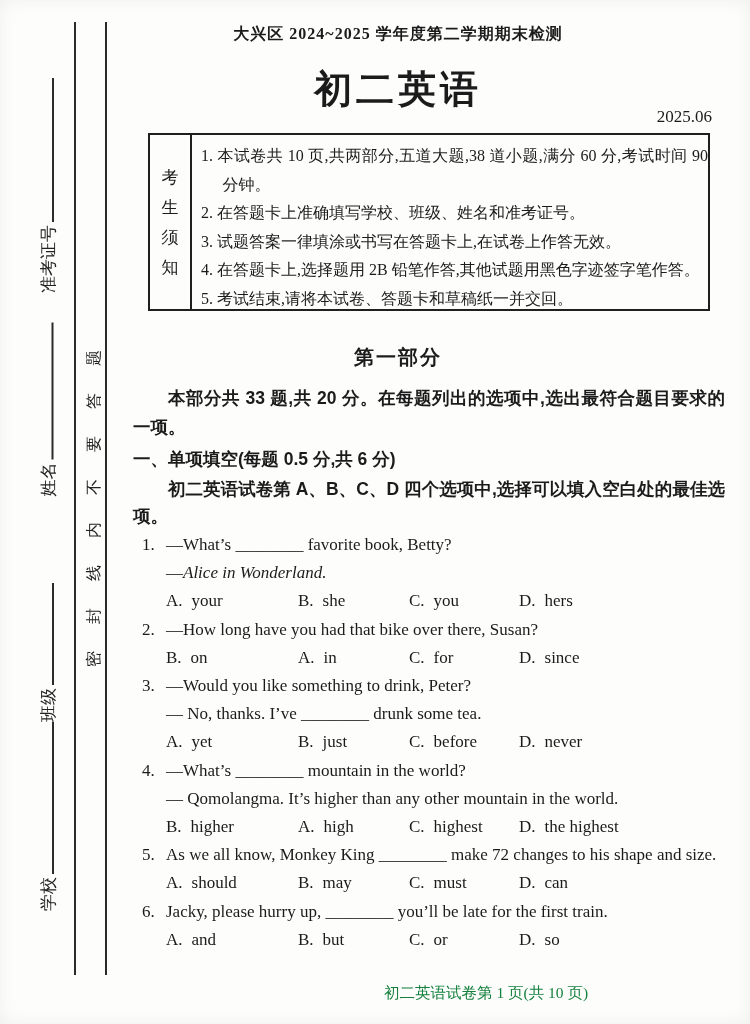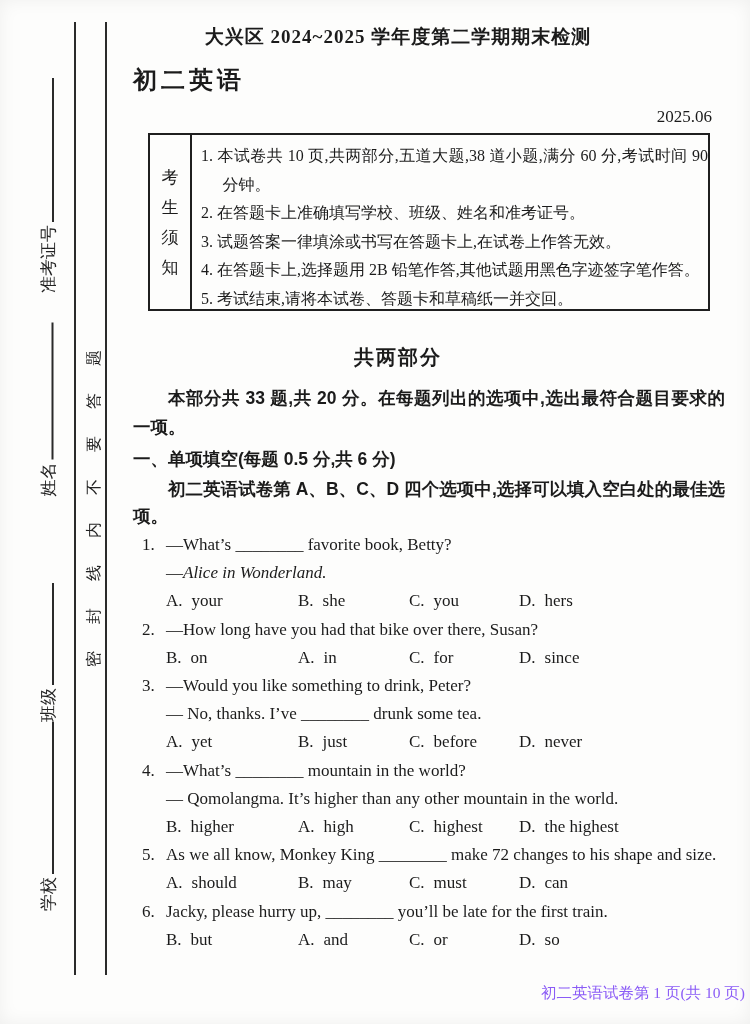--- a/index.html
+++ b/index.html
@@ -33,25 +33,25 @@
   .side-field.f2 { left:-41px; top:396px; width:177px; }
   .side-field.f2 .fld-line { width:137px; }
   .side-field.f3 { left:-23px; top:639px; width:142px; }
   .side-field.f3 .fld-line { width:102px; }
   .side-field.f4 { left:-48px; top:803px; width:192px; }
   .side-field.f4 .fld-line { width:152px; }
 
   
   .h-exam-session {
     position:absolute; top:24px; left:133px; width:530px;
-    text-align:center; font-size:19px; font-weight:bold; letter-spacing:1px;
+    text-align:center; font-size:16px; font-weight:bold; letter-spacing:1px;
   }
   .h-title {
     position:absolute; top:64px; left:133px; width:530px;
-    text-align:left; font-size:24px; font-weight:bold; letter-spacing:4px;
+    text-align:center; font-size:38px; font-weight:bold; letter-spacing:4px;
   }
   .h-date {
     position:absolute; top:107px; left:520px; width:192px;
     text-align:right; font-size:17px;
   }
 
   
   .notice {
     position:absolute; left:148px; top:133px; width:562px; height:178px;
     border:2px solid #1f1f1f; display:flex; box-sizing:border-box;
@@ -90,22 +90,22 @@
     position:absolute; top:531px; left:133px; width:592px;
     font-size:17px; line-height:28.2px;
   }
   .q { position:relative; padding-left:33px; }
   .qnum { position:absolute; left:9px; top:0; }
   .qline em { font-style:italic; }
   .opts { display:grid; grid-template-columns:132px 111px 110px auto; }
   .opt .key { margin-right:9px; }
 
   .footer {
-    position:absolute; top:983px; left:419px; width:326px;
-    text-align:right; font-size:15.5px; color:#8b5cf6;
+    position:absolute; top:983px; left:384px; width:326px;
+    text-align:left; font-size:15.5px; color:#15803d;
   }
 </style>
 </head>
 <body>
 
 <div class="page">
 
   <div class="seal-line one"></div>
   <div class="seal-line two"></div>
   <div class="seal-text">密封线内不要答题</div>
@@ -136,21 +136,21 @@
       </div>
     <div class="notice-body" id="notice-items">
         <div class="notice-item">1. 本试卷共 10 页,共两部分,五道大题,38 道小题,满分 60 分,考试时间 90 分钟。</div>
         <div class="notice-item">2. 在答题卡上准确填写学校、班级、姓名和准考证号。</div>
         <div class="notice-item">3. 试题答案一律填涂或书写在答题卡上,在试卷上作答无效。</div>
         <div class="notice-item">4. 在答题卡上,选择题用 2B 铅笔作答,其他试题用黑色字迹签字笔作答。</div>
         <div class="notice-item">5. 考试结束,请将本试卷、答题卡和草稿纸一并交回。</div>
       </div>
   </div>
 
-  <div class="part-heading sans-b">共两部分</div>
+  <div class="part-heading sans-b">第一部分</div>
   <div class="part-intro sans-b">本部分共 33 题,共 20 分。在每题列出的选项中,选出最符合题目要求的一项。</div>
   <div class="sec-heading sans-b">一、单项填空(每题 0.5 分,共 6 分)</div>
   <div class="sec-instr sans-b">初二英语试卷第 A、B、C、D 四个选项中,选择可以填入空白处的最佳选项。</div>
 
   <div class="questions" id="questions">
       <div class="q">
         <span class="qnum">1.</span>
         <div class="qline">—What’s ________ favorite book, Betty?</div>
         <div class="qline"><span>—</span><em>Alice in Wonderland.</em></div>
         <div class="opts">
@@ -199,22 +199,22 @@
           <span class="opt"><span class="key">A.</span><span class="txt">should</span></span>
           <span class="opt"><span class="key">B.</span><span class="txt">may</span></span>
           <span class="opt"><span class="key">C.</span><span class="txt">must</span></span>
           <span class="opt"><span class="key">D.</span><span class="txt">can</span></span>
         </div>
       </div>
       <div class="q">
         <span class="qnum">6.</span>
         <div class="qline">Jacky, please hurry up, ________ you’ll be late for the first train.</div>
         <div class="opts">
+          <span class="opt"><span class="key">A.</span><span class="txt">and</span></span>
           <span class="opt"><span class="key">B.</span><span class="txt">but</span></span>
-          <span class="opt"><span class="key">A.</span><span class="txt">and</span></span>
           <span class="opt"><span class="key">C.</span><span class="txt">or</span></span>
           <span class="opt"><span class="key">D.</span><span class="txt">so</span></span>
         </div>
       </div>
     </div>
 
   <div class="footer">初二英语试卷第 1 页(共 10 页)</div>
 
 </div>
 

